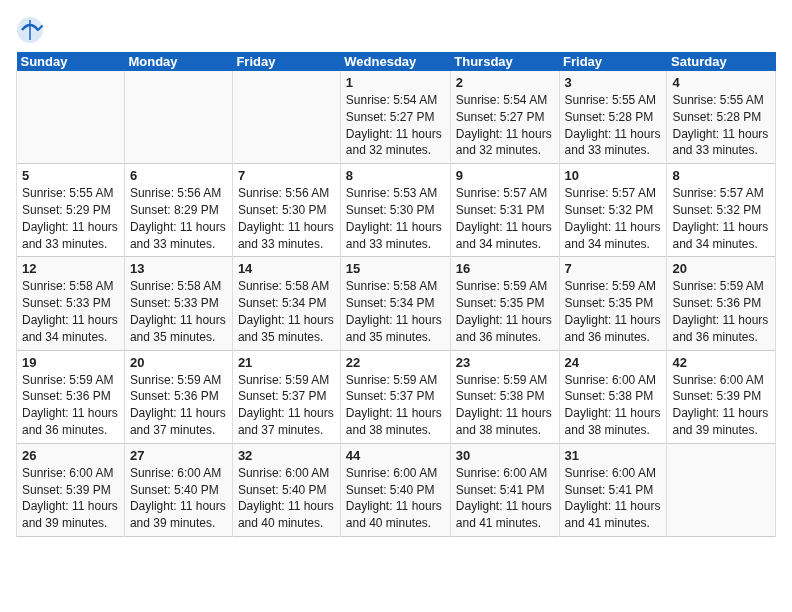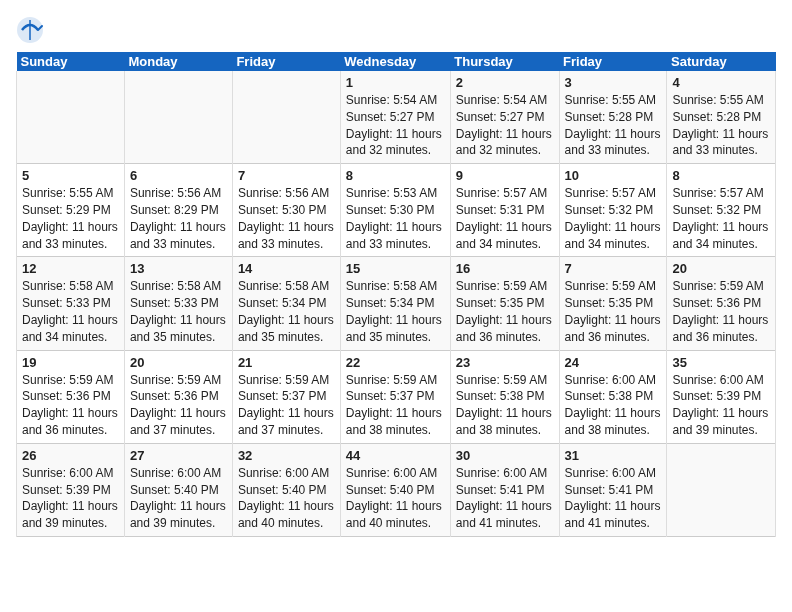--- a/index.html
+++ b/index.html
@@ -274,21 +274,21 @@
 Sunset: 5:38 PM
 Daylight: 11 hours and 38 minutes.</div>
         </td>
         <td>
           <span class="day-num">24</span>
           <div class="cell-content">Sunrise: 6:00 AM
 Sunset: 5:38 PM
 Daylight: 11 hours and 38 minutes.</div>
         </td>
         <td>
-          <span class="day-num">35</span>
+          <span class="day-num">42</span>
           <div class="cell-content">Sunrise: 6:00 AM
 Sunset: 5:39 PM
 Daylight: 11 hours and 39 minutes.</div>
         </td>
       </tr>
       <tr>
         <td>
           <span class="day-num">26</span>
           <div class="cell-content">Sunrise: 6:00 AM
 Sunset: 5:39 PM

